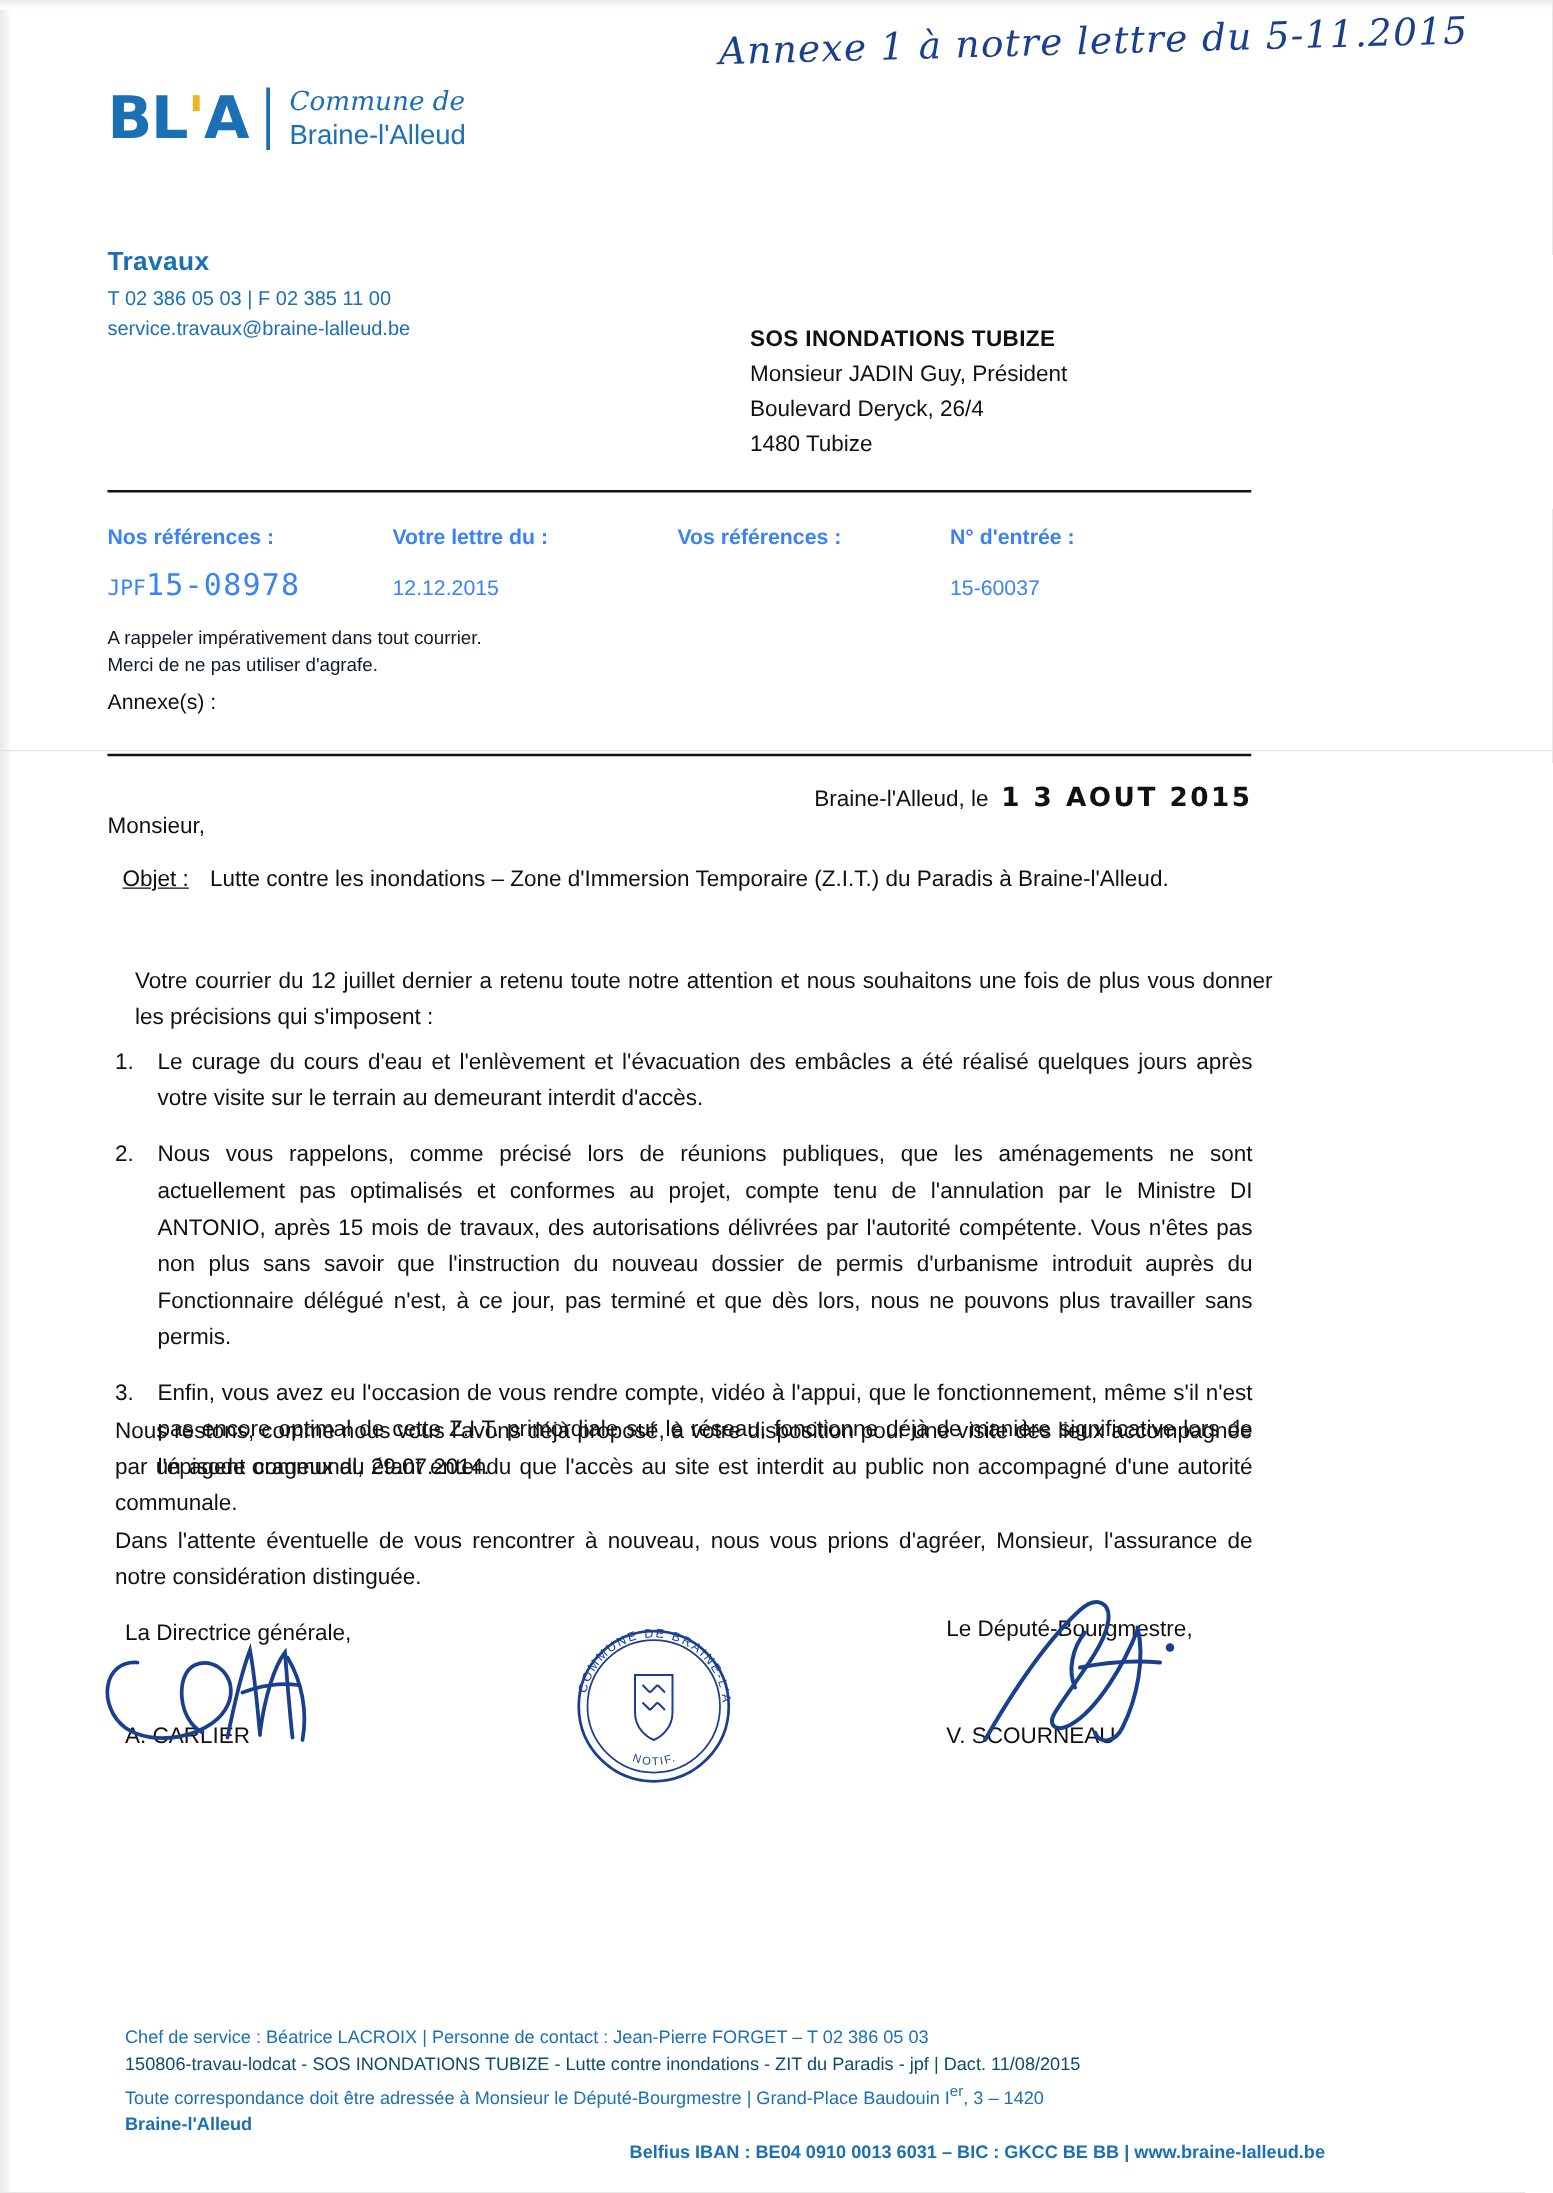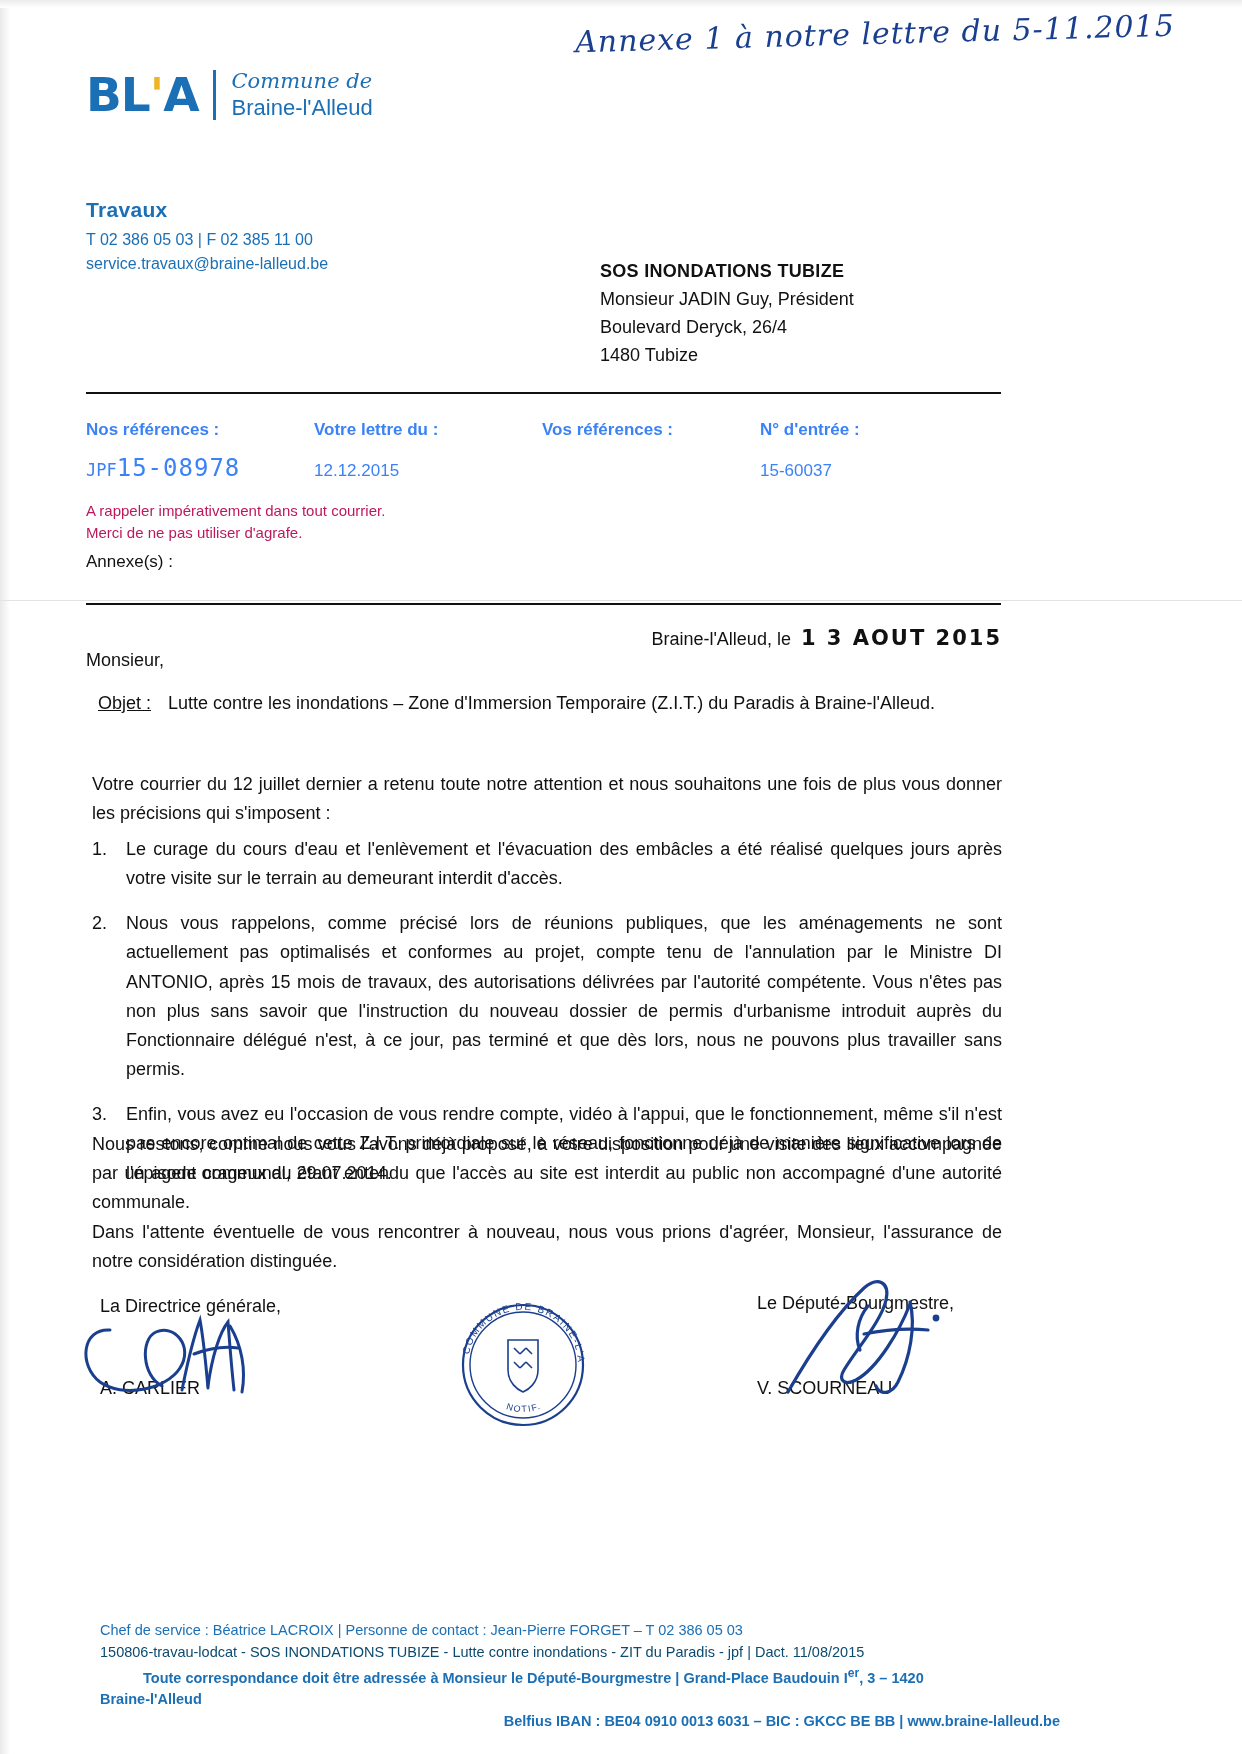--- a/index.html
+++ b/index.html
@@ -160,21 +160,21 @@
   }
   .our-ref .big {
     font-size: 24px;
     letter-spacing: 1px;
   }
   .refs-note {
     position: absolute;
     left: 86px;
     top: 500px;
     font-size: 15px;
-    color: #be185d;
+    color: #0f172a;
     line-height: 1.45;
   }
   .annexes {
     position: absolute;
     left: 86px;
     top: 552px;
     font-size: 17px;
     color: #111;
   }
 
@@ -222,21 +222,21 @@
   }
   .para {
     position: absolute;
     left: 92px;
     width: 910px;
     font-size: 18px;
     line-height: 1.62;
     color: #111;
     text-align: justify;
   }
-  .p-intro { top: 770px; }
+  .p-intro { top: 770px; margin-left: 16px; }
   .numlist {
     position: absolute;
     left: 92px;
     top: 835px;
     width: 910px;
     margin: 0;
     padding: 0 0 0 0;
     list-style: none;
     font-size: 18px;
     line-height: 1.62;
@@ -302,21 +302,21 @@
     position: absolute;
     left: 100px;
     top: 1620px;
     width: 960px;
     font-size: 14.5px;
     line-height: 1.5;
     color: #1b6fb5;
   }
   .footer .l1 { color: #1b6fb5; }
   .footer .l2 { color: #0c4a6e; }
-  .footer .l3 { font-weight: bold; margin-left: 43px; }
+  .footer .l3 { font-weight: normal; }
   .footer .l4 { font-weight: bold; }
   .footer .l5 { font-weight: bold; text-align: right; }
 </style>
 </head>
 <body>
 
 <div class="page">
 
   <div class="scan-edge-left"></div>
   <div class="scan-edge-top"></div>

